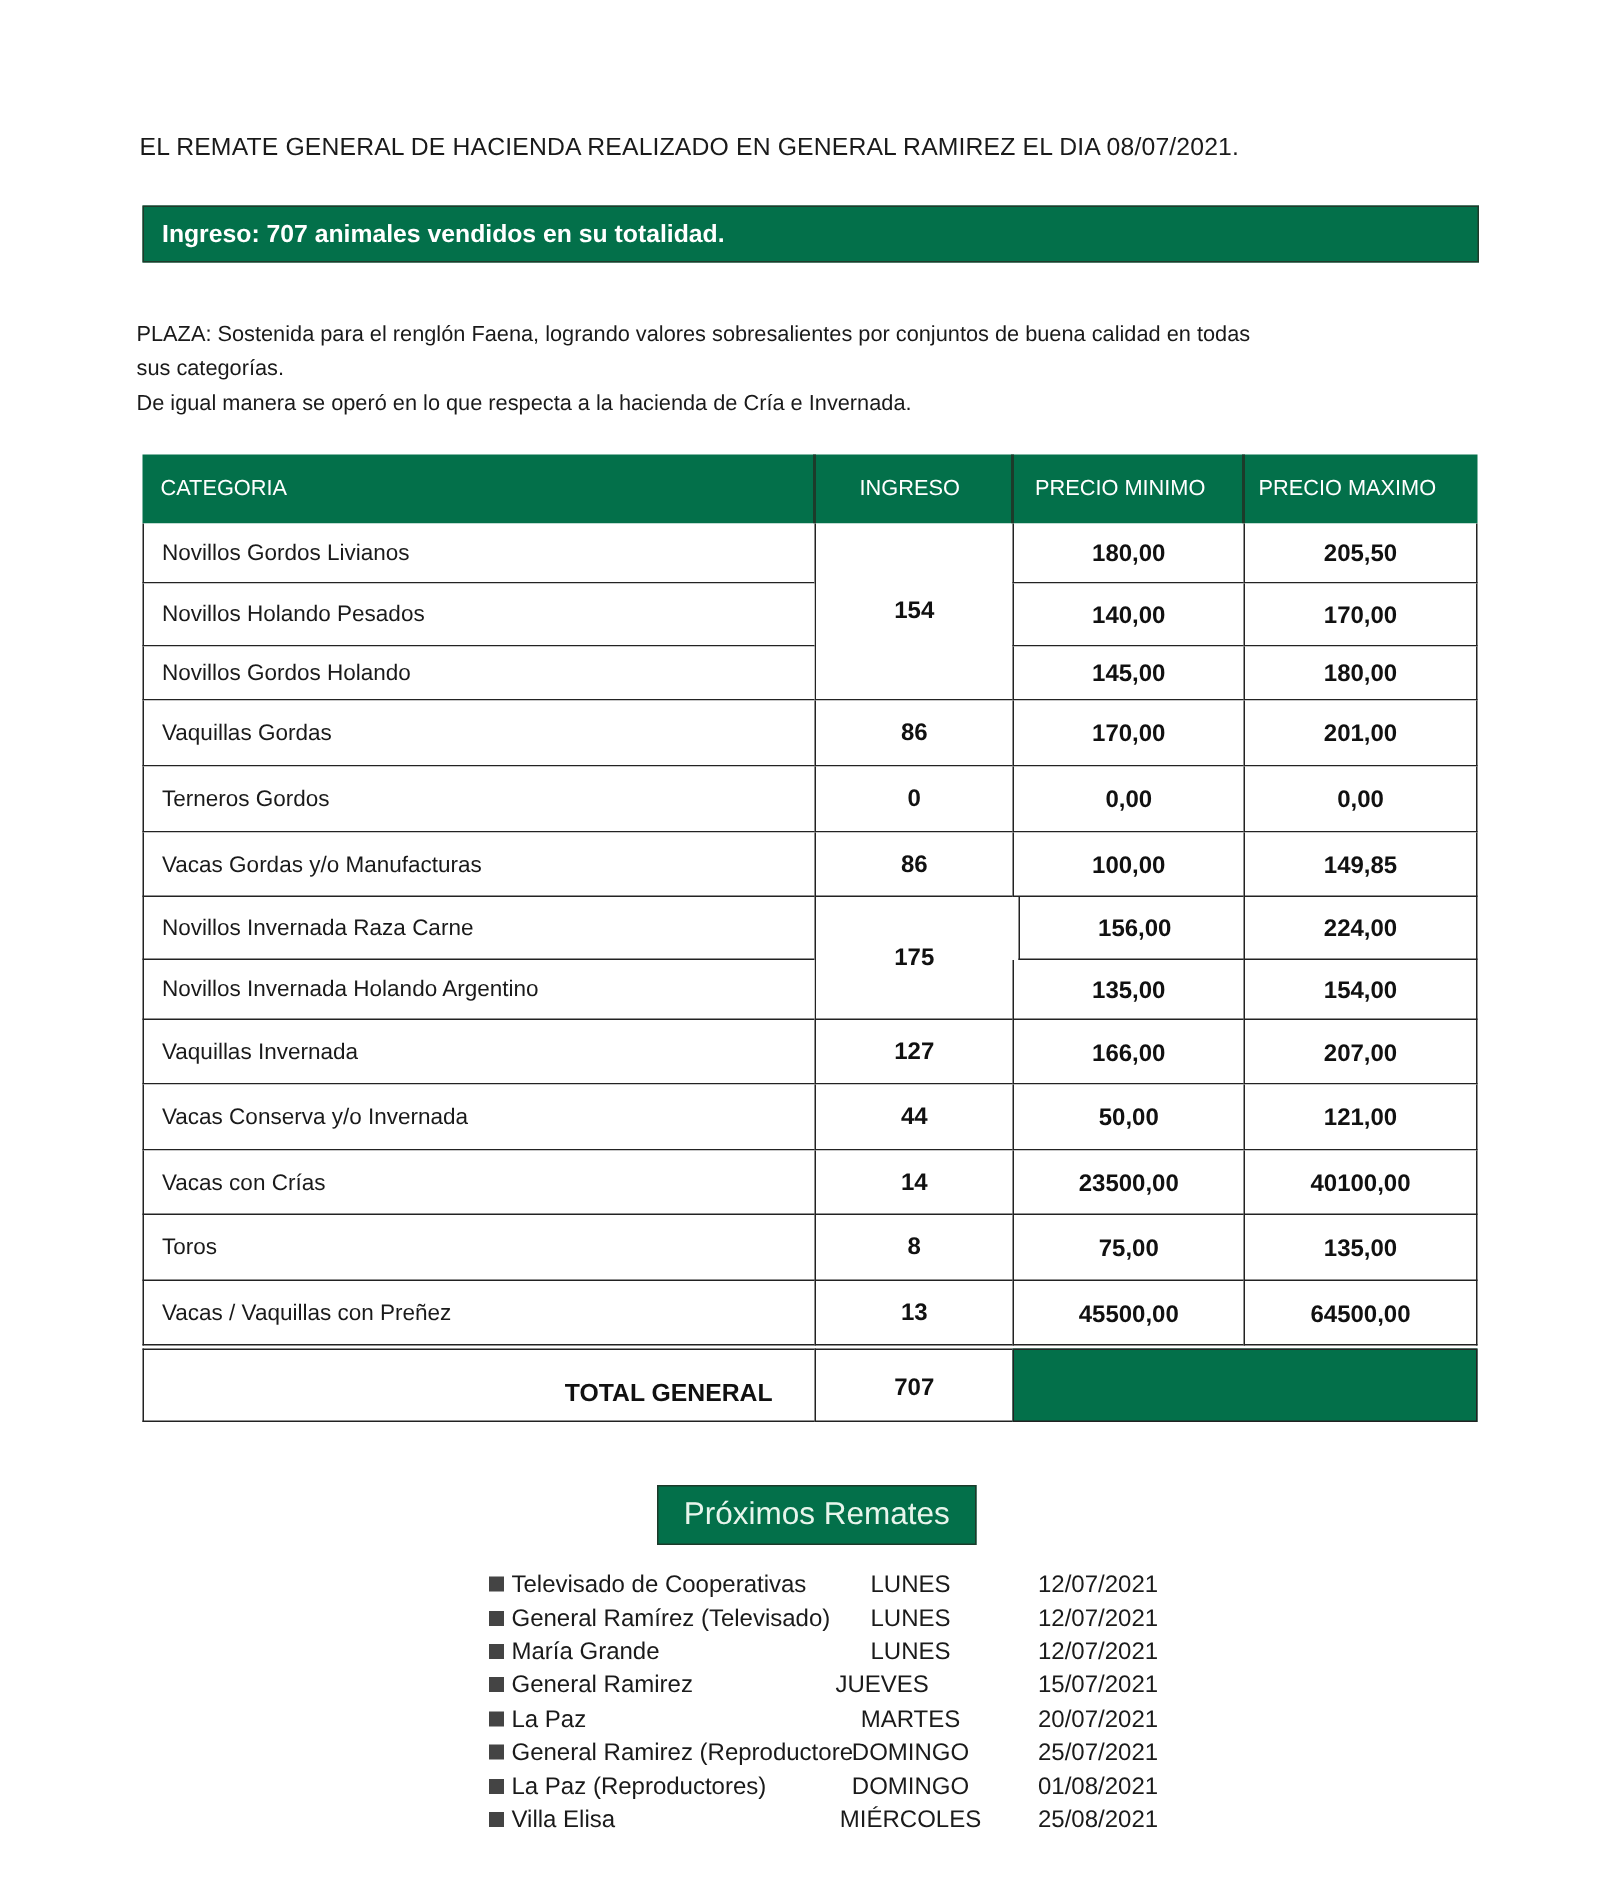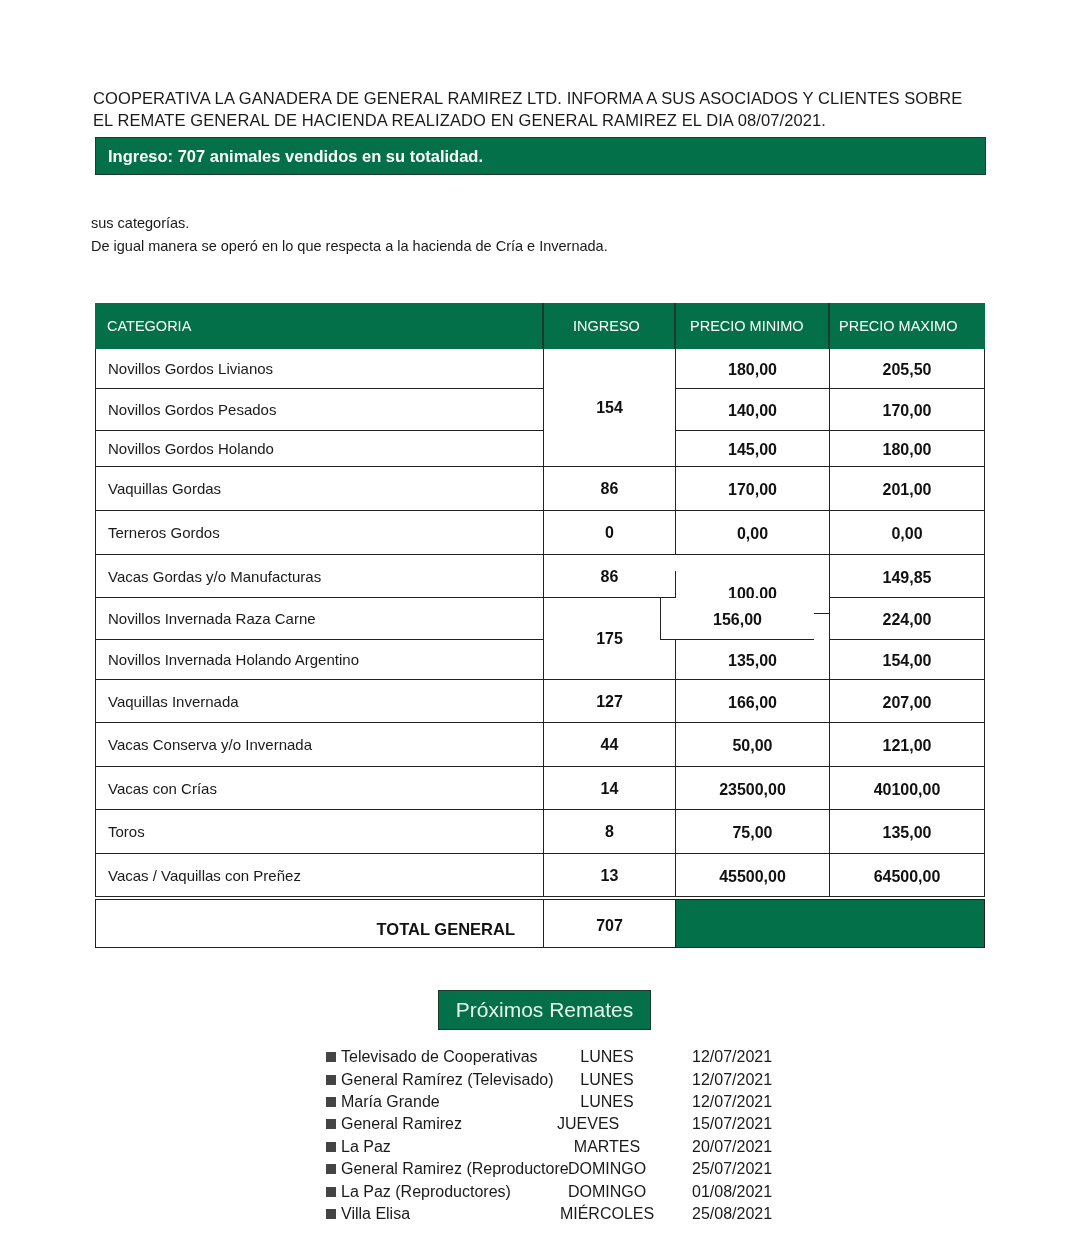--- a/index.html
+++ b/index.html
@@ -18,29 +18,29 @@
   .num { font-weight:bold; font-size:16px; color:#111; text-align:center; }
   .bullet { display:inline-block; width:10px; height:10px; background:#444; margin-right:5px; vertical-align:0px; }
   .rem { position:absolute; font-size:16px; color:#1a1a1a; height:22px; line-height:22px; }
   .prox { left:438px; top:990px; width:211px; height:38px; background:#03704a; border:1px solid #1c3a2a; color:#e8f5ec; font-size:21px; text-align:center; line-height:38px; }
   .green-fill { background:#03704a; }
 </style>
 </head>
 <body>
 
 <div class="abs intro">
-  <div>COOPERATIVA LA GANADERA DE GENERAL RAMIREZ LTD. INFORMA A SUS ASOCIADOS Y CLIENTES SOBRE</div>
   <div>EL REMATE GENERAL DE HACIENDA REALIZADO EN GENERAL RAMIREZ EL DIA 08/07/2021.</div>
 </div>
 
 <div class="abs banner">
   <span>Ingreso: 707 animales vendidos en su totalidad.</span>
 </div>
 
 <div class="abs plaza">
+  <div>PLAZA: Sostenida para el renglón Faena, logrando valores sobresalientes por conjuntos de buena calidad en todas</div>
   <div>sus categorías.</div>
   <div>De igual manera se operó en lo que respecta a la hacienda de Cría e Invernada.</div>
 </div>
 
 <div class="abs tbl" style="height:646px;">
 
   <div class="hdr" style="left:0; width:890px;">
     <span style="left:12px;">CATEGORIA</span>
     <span style="left:478px;">INGRESO</span>
     <span style="left:595px;">PRECIO MINIMO</span>
@@ -56,21 +56,21 @@
       <div class="cell num" style="left: 448px; top: 46px; width: 132px; height: 118px;">
         <span style="position: absolute; left: 0px; width: 100%; top: 50px; text-align: center;">154</span>
       </div>
       <div class="cell num" style="left: 580px; top: 46px; width: 154px; height: 40px;">
         <span style="position: absolute; left: 0px; width: 100%; top: 12px; text-align: center;">180,00</span>
       </div>
       <div class="cell num" style="left: 734px; top: 46px; width: 156px; height: 40px; border-right: 1.5px solid rgb(34, 34, 34);">
         <span style="position: absolute; left: 0px; width: 100%; top: 12px; text-align: center;">205,50</span>
       </div>
       <div class="cell cat" style="left: 0px; top: 86px; width: 448px; height: 42px;">
-        <span style="position: absolute; left: 12px; top: 12px;">Novillos Gordos Pesados</span>
+        <span style="position: absolute; left: 12px; top: 12px;">Novillos Holando Pesados</span>
       </div>
       <div class="cell num" style="left: 580px; top: 86px; width: 154px; height: 42px;">
         <span style="position: absolute; left: 0px; width: 100%; top: 13px; text-align: center;">140,00</span>
       </div>
       <div class="cell num" style="left: 734px; top: 86px; width: 156px; height: 42px; border-right: 1.5px solid rgb(34, 34, 34);">
         <span style="position: absolute; left: 0px; width: 100%; top: 13px; text-align: center;">170,00</span>
       </div>
       <div class="cell cat" style="left: 0px; top: 128px; width: 448px; height: 36px;">
         <span style="position: absolute; left: 12px; top: 9px;">Novillos Gordos Holando</span>
       </div>
@@ -103,33 +103,33 @@
       </div>
       <div class="cell num" style="left: 734px; top: 208px; width: 156px; height: 44px; border-right: 1.5px solid rgb(34, 34, 34);">
         <span style="position: absolute; left: 0px; width: 100%; top: 14px; text-align: center;">0,00</span>
       </div>
       <div class="cell cat" style="left: 0px; top: 252px; width: 448px; height: 43px;">
         <span style="position: absolute; left: 12px; top: 12.5px;">Vacas Gordas y/o Manufacturas</span>
       </div>
       <div class="cell num" style="left: 448px; top: 252px; width: 132px; height: 43px;">
         <span style="position: absolute; left: 0px; width: 100%; top: 12.5px; text-align: center;">86</span>
       </div>
-      <div class="cell num" style="left: 580px; top: 268px; width: 154px; height: 43px;">
+      <div class="cell num" style="left: 580px; top: 252px; width: 154px; height: 43px;">
         <span style="position: absolute; left: 0px; width: 100%; top: 13.5px; text-align: center;">100,00</span>
       </div>
       <div class="cell num" style="left: 734px; top: 252px; width: 156px; height: 43px; border-right: 1.5px solid rgb(34, 34, 34);">
         <span style="position: absolute; left: 0px; width: 100%; top: 13.5px; text-align: center;">149,85</span>
       </div>
       <div class="cell cat" style="left: 0px; top: 295px; width: 448px; height: 42px;">
         <span style="position: absolute; left: 12px; top: 12px;">Novillos Invernada Raza Carne</span>
       </div>
       <div class="cell num" style="left: 448px; top: 295px; width: 132px; height: 82px;">
         <span style="position: absolute; left: 0px; width: 100%; top: 32px; text-align: center;">175</span>
       </div>
-      <div class="cell num" style="left: 565px; top: 295px; width: 154px; height: 42px; text-decoration: underline;">
+      <div class="cell num" style="left: 584px; top: 295px; width: 154px; height: 42px; text-decoration: underline;">
         <span style="position: absolute; left: 0px; width: 100%; top: 13px; text-align: center;">156,00</span>
       </div>
       <div class="cell num" style="left: 734px; top: 295px; width: 156px; height: 42px; border-right: 1.5px solid rgb(34, 34, 34);">
         <span style="position: absolute; left: 0px; width: 100%; top: 13px; text-align: center;">224,00</span>
       </div>
       <div class="cell cat" style="left: 0px; top: 337px; width: 448px; height: 40px;">
         <span style="position: absolute; left: 12px; top: 11px;">Novillos Invernada Holando Argentino</span>
       </div>
       <div class="cell num" style="left: 580px; top: 337px; width: 154px; height: 40px;">
         <span style="position: absolute; left: 0px; width: 100%; top: 12px; text-align: center;">135,00</span>

